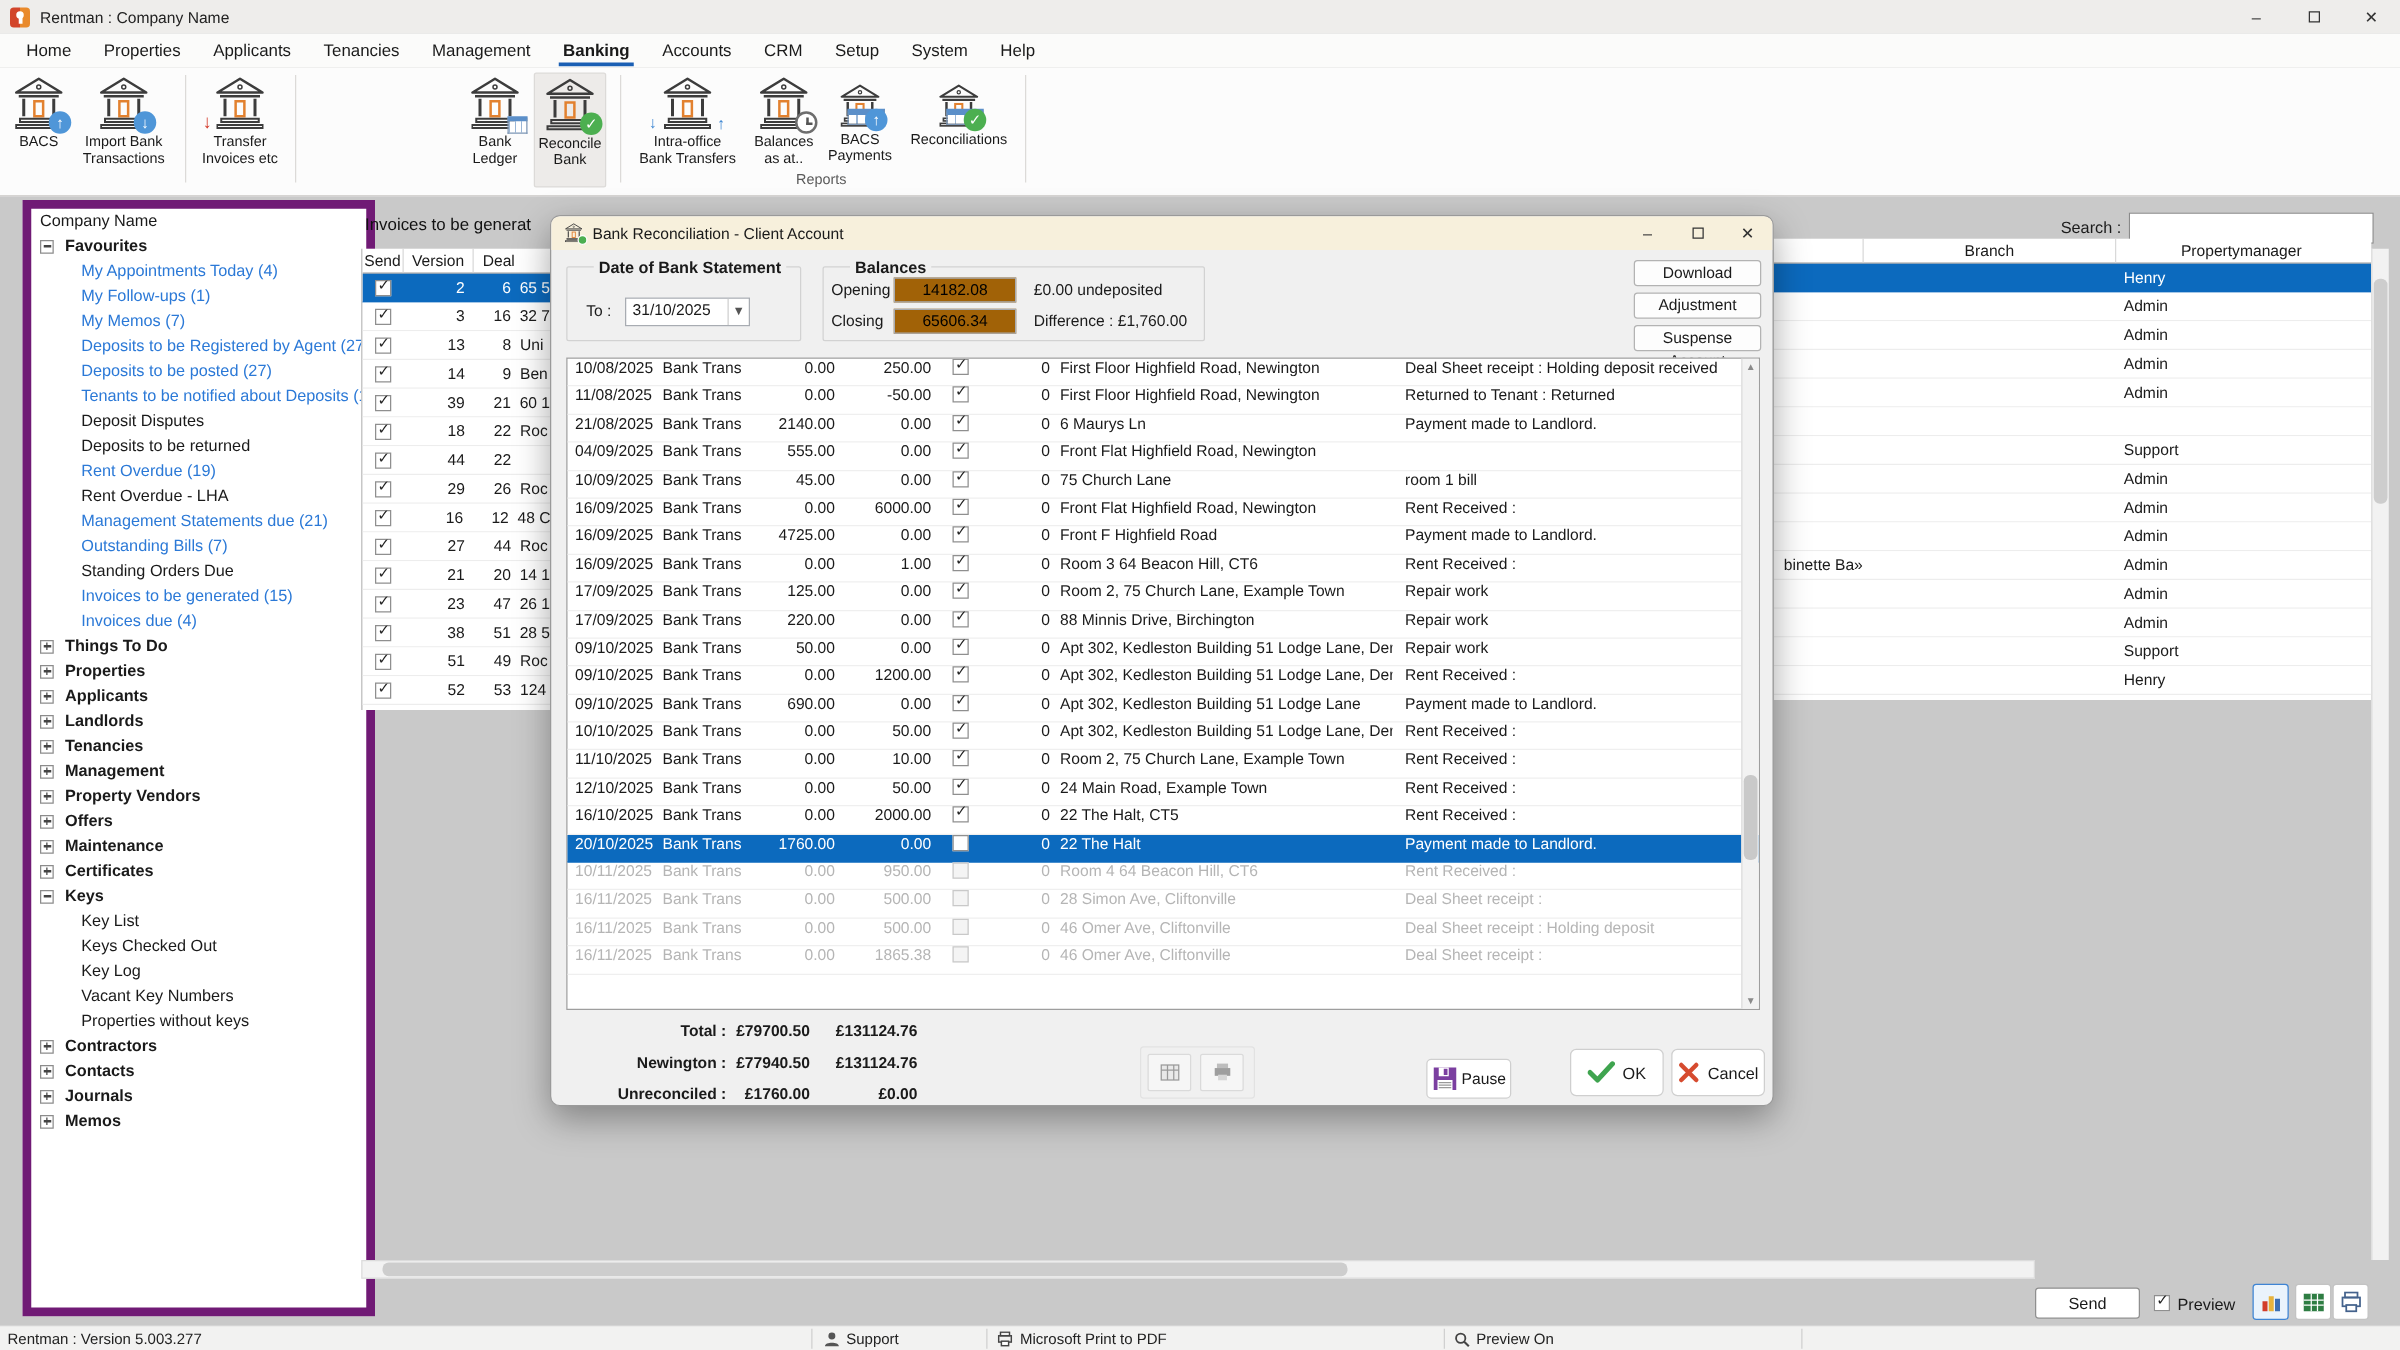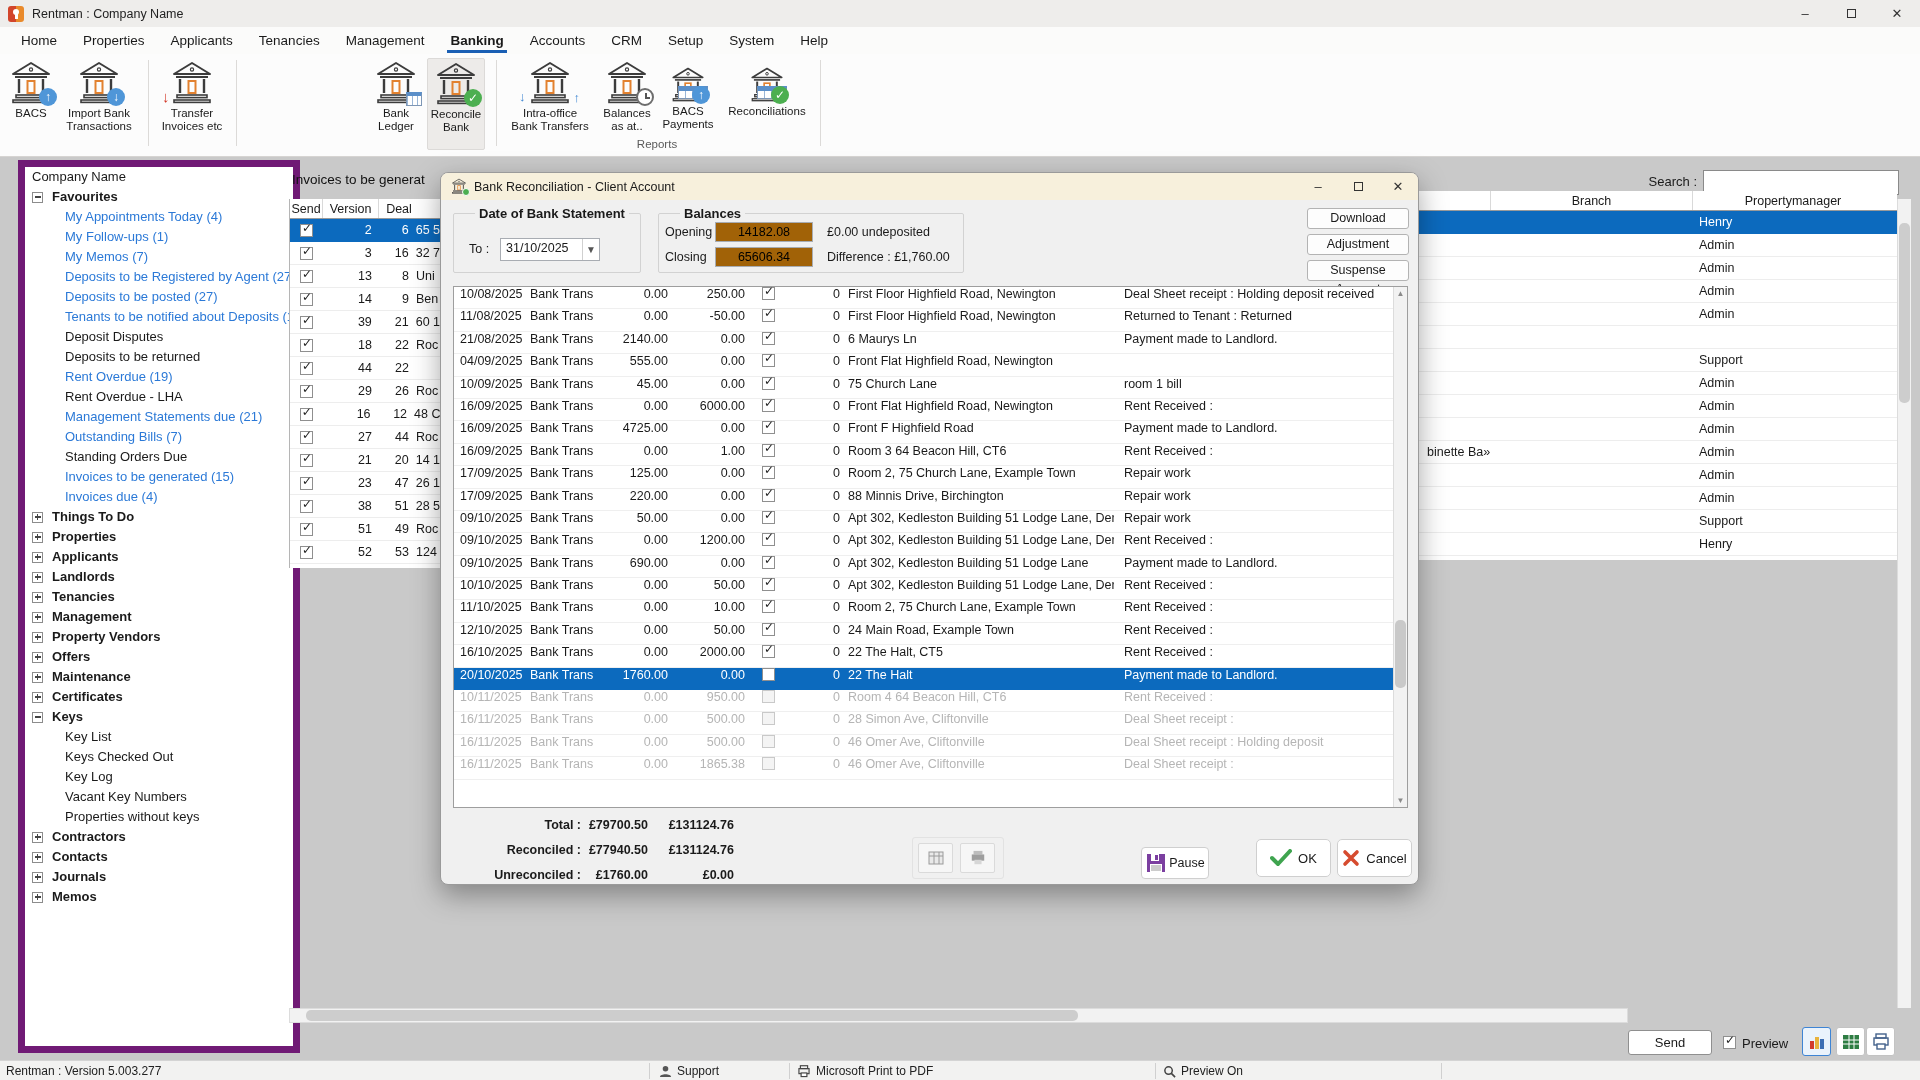--- a/index.html
+++ b/index.html
@@ -979,21 +979,21 @@
         <div class="darr" style="bottom:0">▼</div>
       </div>
     </div>
 
     <div class="totrow" style="top:645px">
       <span class="tl" style="left:0;width:140px">Total :</span>
       <span class="tl" style="left:140px;width:67px">£79700.50</span>
       <span class="tl" style="left:212px;width:81px">£131124.76</span>
     </div>
     <div class="totrow" style="top:670px">
-      <span class="tl" style="left:0;width:140px">Reconciled :</span>
+      <span class="tl" style="left:0;width:140px">Newington :</span>
       <span class="tl" style="left:140px;width:67px">£77940.50</span>
       <span class="tl" style="left:212px;width:81px">£131124.76</span>
     </div>
     <div class="totrow" style="top:695px">
       <span class="tl" style="left:0;width:140px">Unreconciled :</span>
       <span class="tl" style="left:140px;width:67px">£1760.00</span>
       <span class="tl" style="left:212px;width:81px">£0.00</span>
     </div>
 
     <div class="smallgroup">

